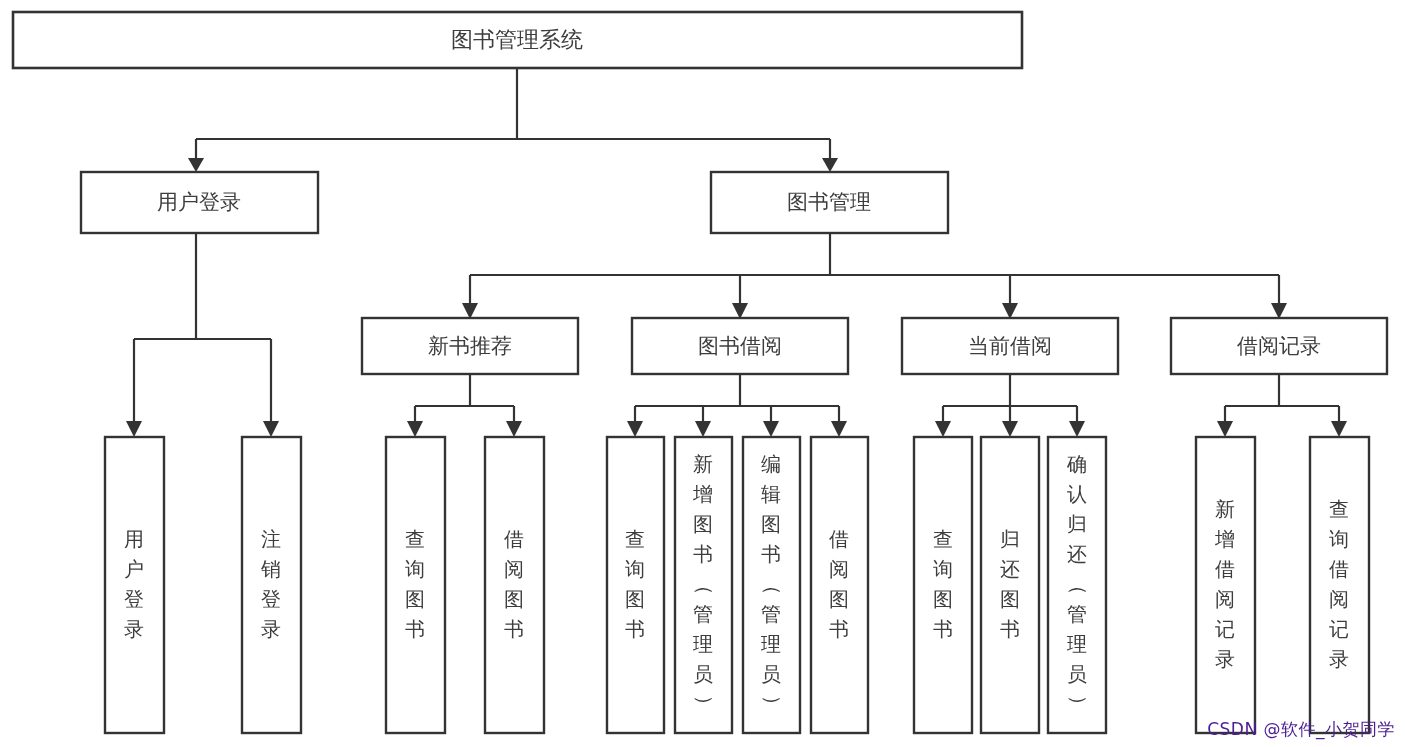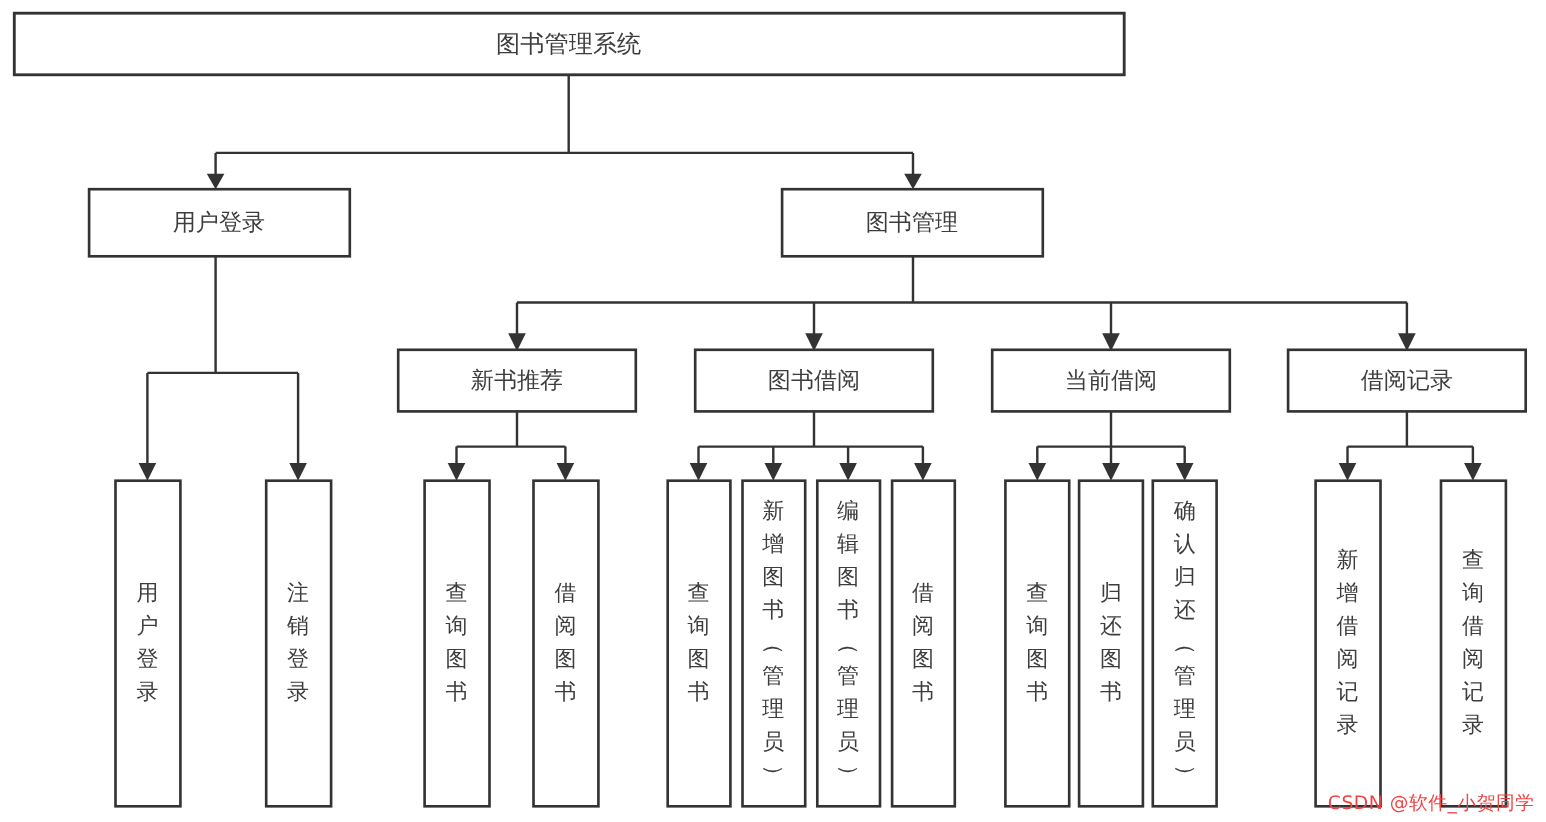--- a/index.html
+++ b/index.html
@@ -61,21 +61,21 @@
     font-size: 20px;
     text-anchor: middle;
     dominant-baseline: middle;
   }
   .watermark {
     position: absolute;
     right: 10px;
     bottom: 6px;
     font-family: "DejaVu Sans", "Liberation Sans", sans-serif;
     font-size: 17px;
-    color: #ef4444;
+    color: #4c1d95;
     letter-spacing: 0.5px;
     white-space: nowrap;
     user-select: none;
   }
 </style>
 </head>
 <body>
 
 <div id="diagram-root">
 

